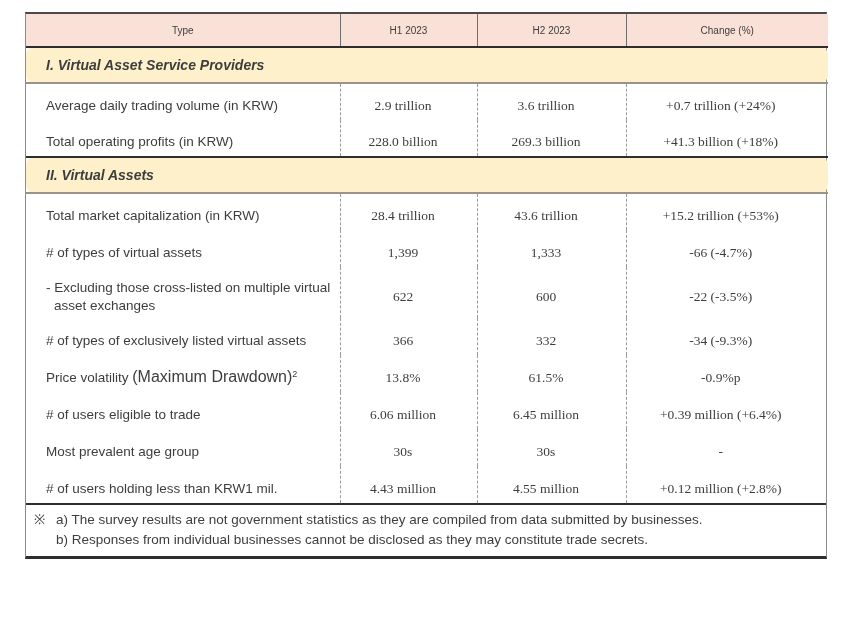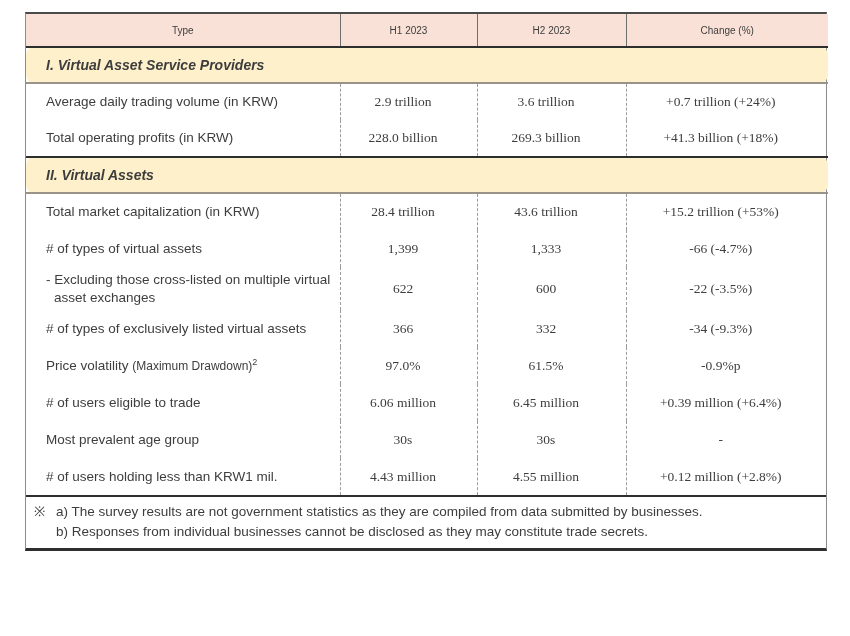--- a/index.html
+++ b/index.html
@@ -38,27 +38,27 @@
   thead th + th{border-left:1px solid #6f6f6f;}
   tr.section-row td{
     background:var(--section-bg);
     font-weight:700;font-style:italic;font-size:14px;
     height:30px;padding:2px 20px;
     border-top:2px solid var(--border-dark);
     border-bottom:2px solid var(--border-gray);
     border-radius:8px;
   }
   tr.data-row{height:37px;}
-  tr.data-row td{font-size:13.5px;line-height:1.3;vertical-align:middle;padding-top:4px;padding-bottom:4px;}
+  tr.data-row td{font-size:13.5px;line-height:1.3;vertical-align:middle;padding-top:12px;padding-bottom:4px;}
   tr.data-row td + td{border-left:1px dashed var(--sep);}
   td.cell-label{text-align:left;padding-left:20px;padding-right:6px;}
   td.cell-label.hang{padding-left:28px;text-indent:-8px;}
   td.cell-val,td.cell-chg{text-align:center;padding-right:12px;font-family:Liberation Serif, serif;}
   td.cell-chg{padding-right:14px;}
-  .small-label{font-size:12px;}
+  .small-label{font-size:16px;}
   sup{font-size:9px;line-height:0;}
   .footnote{
     border-top:2px solid var(--border-dark);
     padding:5px 8px 7px 8px;
     font-size:13.5px;display:flex;align-items:flex-start;
   }
   .fn-marker{width:22px;flex:0 0 22px;text-align:left;}
   .fn-lines div{line-height:1.45;}
 </style>
 </head>
@@ -118,21 +118,21 @@
           <td class="cell-chg">-22 (-3.5%)</td>
         </tr>
         <tr class="data-row">
           <td class="cell-label"># of types of exclusively listed virtual assets</td>
           <td class="cell-val">366</td>
           <td class="cell-val">332</td>
           <td class="cell-chg">-34 (-9.3%)</td>
         </tr>
         <tr class="data-row">
           <td class="cell-label">Price volatility <span class="small-label">(Maximum Drawdown)</span><sup>2</sup></td>
-          <td class="cell-val">97.0%</td>
+          <td class="cell-val">13.8%</td>
           <td class="cell-val">61.5%</td>
           <td class="cell-chg">-0.9%p</td>
         </tr>
         <tr class="data-row">
           <td class="cell-label"># of users eligible to trade</td>
           <td class="cell-val">6.06 million</td>
           <td class="cell-val">6.45 million</td>
           <td class="cell-chg">+0.39 million (+6.4%)</td>
         </tr>
         <tr class="data-row">

